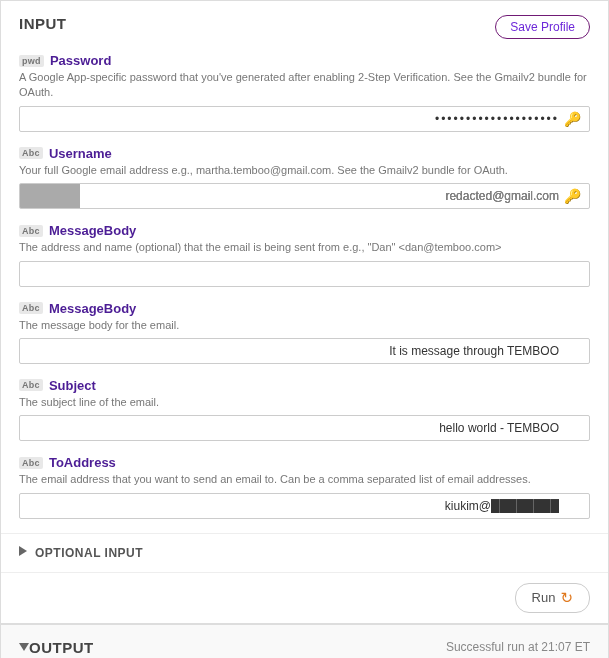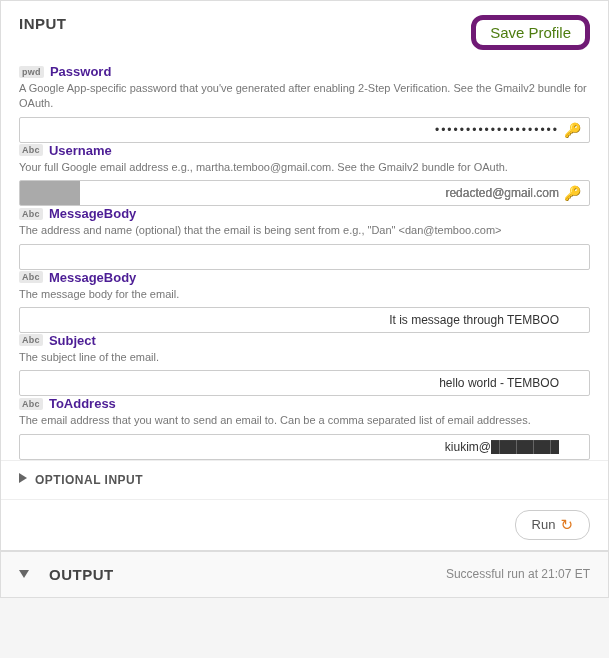--- a/index.html
+++ b/index.html
@@ -27,30 +27,31 @@
       margin-bottom: 14px;
     }
     .section-title {
       font-size: 15px;
       font-weight: bold;
       color: #444;
       letter-spacing: 0.5px;
     }
     .save-profile-btn {
       background: #fff;
-      border: 5px solid #701a75;
+      border: 1px solid #701a75;
       border-radius: 12px;
       padding: 4px 14px;
-      font-size: 15px;
-      color: #4d7c0f;
+      font-size: 12px;
+      color: #6d28d9;
       cursor: pointer;
     }
 
     
     .field-group {
+      margin-bottom: 14px;
     }
     .field-label-row {
       display: flex;
       align-items: center;
       margin-bottom: 2px;
     }
     .abc-badge {
       display: inline-block;
       background: #e8e8e8;
       color: #777;
@@ -153,21 +154,21 @@
       display: flex;
       align-items: center;
       justify-content: space-between;
       padding: 14px 18px;
       background: #f9f9f9;
       border-top: 2px solid #ddd;
     }
     .output-left {
       display: flex;
       align-items: center;
-      gap: 20px;
+      gap: 0;
     }
     .triangle-down {
       width: 0; height: 0;
       border-left: 5px solid transparent;
       border-right: 5px solid transparent;
       border-top: 8px solid #666;
       display: inline-block;
     }
     .output-title {
       font-size: 15px;

